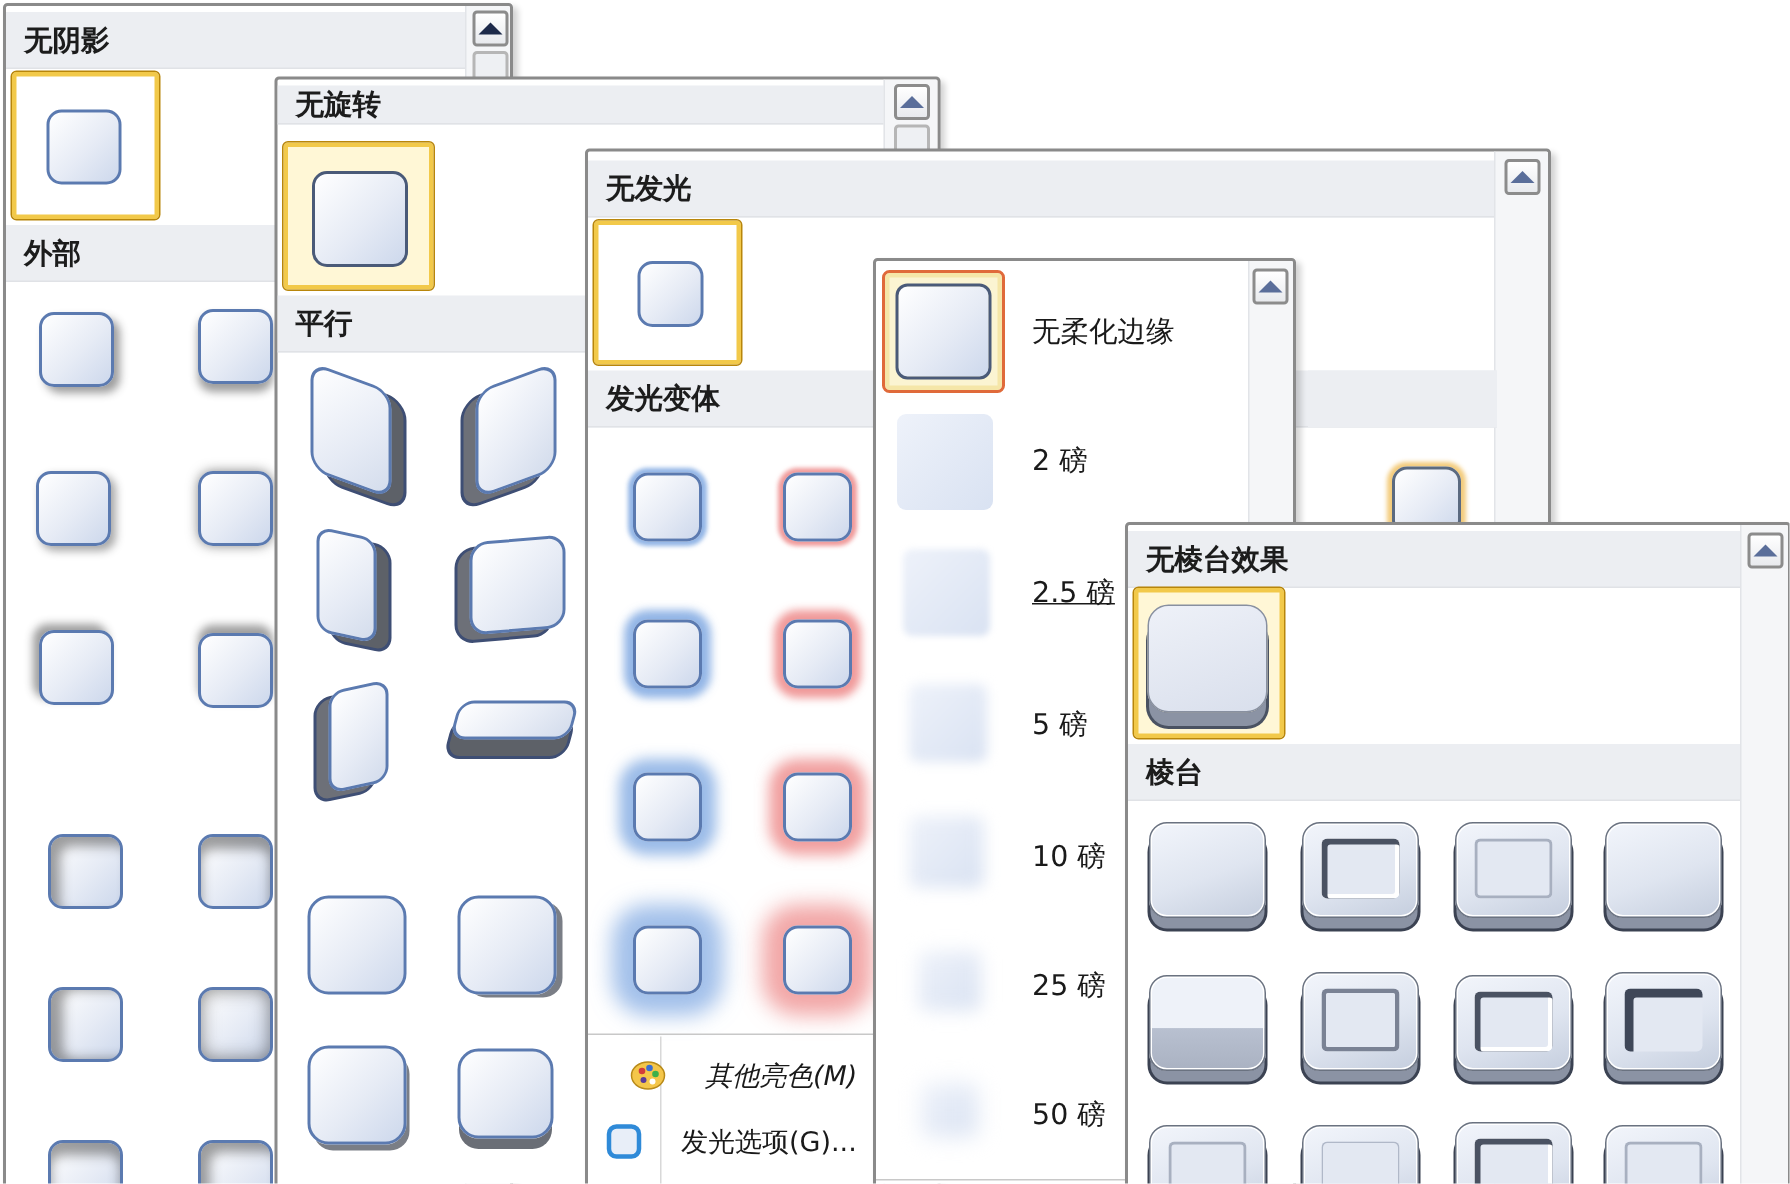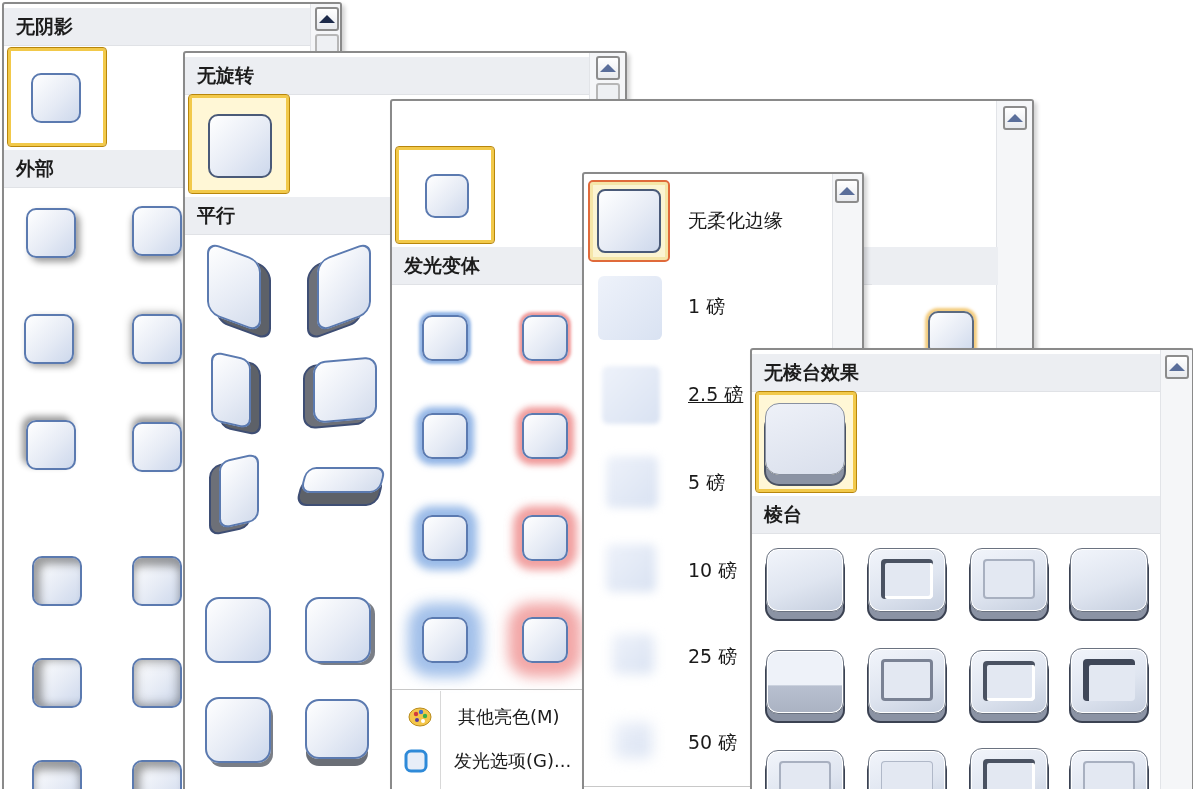--- a/index.html
+++ b/index.html
@@ -127,21 +127,21 @@
 
   <div class="thumb inner-shadow-tl" style="left:28px; top:552px; width:50px; height:50px;"></div>
   <div class="thumb inner-shadow-t" style="left:128px; top:552px; width:50px; height:50px;"></div>
   <div class="thumb inner-shadow-l" style="left:28px; top:654px; width:50px; height:50px;"></div>
   <div class="thumb inner-shadow-c" style="left:128px; top:654px; width:50px; height:50px;"></div>
   <div class="thumb inner-shadow-t" style="left:28px; top:756px; width:50px; height:50px;"></div>
   <div class="thumb inner-shadow-tl" style="left:128px; top:756px; width:50px; height:50px;"></div>
 </div>
 
 <div class="panel" style="left:183px; top:51px; width:444px; height:760px;">
-  <div class="section-header" style="left:0; top:4px; width:406px; height:38px;">无旋转</div>
+  <div class="section-header" style="left:0; top:4px; width:406px; height:26px;">无旋转</div>
   <div class="scrollbar" style="left:404px; top:0; width:36px; height:760px;">
     <div class="scroll-up" style="left:6px; top:3px;">
         <span class="tri"></span>
       </div>
     <div class="scroll-thumb" style="left:6px; top:30px; height:20px;"></div>
   </div>
   <div class="selected-frame" style="left:4px; top:42px; width:100px; height:98px;">
     <div class="thumb" style="left:16px; top:16px; width:64px; height:64px; border-color:#4a5a78;"></div>
   </div>
   <div class="section-header" style="left:0; top:144px; width:406px; height:38px;">平行</div>
@@ -153,20 +153,21 @@
   <div class="thumb rot3d rot-side-l" style="left:34px; top:404px; width:40px; height:68px; transform:skewY(-12deg); border-radius:10px;"></div>
   <div class="thumb rot3d rot-side-b" style="left:118px; top:414px; width:80px; height:26px; transform:skewX(-15deg); border-radius:10px;"></div>
 
   <div class="thumb" style="left:20px; top:544px; width:66px; height:66px; border-radius:14px;"></div>
   <div class="thumb persp-r" style="left:120px; top:544px; width:66px; height:66px; border-radius:14px;"></div>
   <div class="thumb persp-br" style="left:20px; top:644px; width:66px; height:66px; border-radius:14px;"></div>
   <div class="thumb persp-b" style="left:120px; top:646px; width:64px; height:60px; border-radius:14px;"></div>
 </div>
 
 <div class="panel" style="left:390px; top:99px; width:644px; height:720px;">
+  <div class="section-header" style="left:0; top:6px; width:606px; height:38px;">无发光</div>
   <div class="scrollbar" style="left:604px; top:0; width:36px; height:720px;">
     <div class="scroll-up" style="left:6px; top:5px;">
         <span class="tri"></span>
       </div>
   </div>
   <div class="selected-frame plain" style="left:4px; top:46px; width:98px; height:96px;">
     <div class="thumb" style="left:26px; top:24px; width:44px; height:44px;"></div>
   </div>
   <div class="section-header" style="left:0; top:146px; width:606px; height:38px;">发光变体</div>
 
@@ -177,21 +178,21 @@
   <div class="thumb glow-blue-3" style="left:30px; top:414px; width:46px; height:46px;"></div>
   <div class="thumb glow-red-3" style="left:130px; top:414px; width:46px; height:46px;"></div>
   <div class="thumb glow-blue-4" style="left:30px; top:516px; width:46px; height:46px;"></div>
   <div class="thumb glow-red-4" style="left:130px; top:516px; width:46px; height:46px;"></div>
 
   <div style="position:absolute; left:480px; top:146px; width:126px; height:38px; background:#eceef2;"></div>
   <div class="thumb" style="left:536px; top:210px; width:46px; height:46px; border-color:#5b6a80; box-shadow:0 0 3px 3px rgba(240,190,90,0.8);"></div>
 
   <div style="position:absolute; left:0; top:588px; width:200px; height:1px; background:#c8c8c8;"></div>
   <div class="menu-divider" style="left:48px; top:590px; height:100px;"></div>
-  <div class="menu-item" style="left:16px; top:600px; height:32px;">
+  <div class="menu-item" style="left:28px; top:600px; height:32px;font-style:italic;">
     <span class="menu-icon">
       <svg width="24" height="24" viewBox="0 0 24 24">
           <ellipse cx="12" cy="12" rx="11" ry="9" fill="#f4c64a" stroke="#b88a1a" stroke-width="1"></ellipse>
           <circle cx="8" cy="9" r="2.2" fill="#d23b3b"></circle>
           <circle cx="13" cy="7" r="2.2" fill="#3b6fd2"></circle>
           <circle cx="17" cy="11" r="2.2" fill="#3bb04a"></circle>
           <circle cx="9" cy="15" r="2" fill="#5a3b9a"></circle>
           <circle cx="15" cy="16" r="2" fill="#ffffff"></circle>
         </svg>
     </span>
@@ -213,21 +214,21 @@
         <span class="tri"></span>
       </div>
   </div>
 
   <div class="selected-frame orange" style="left:6px; top:8px; width:78px; height:78px;">
     <div class="thumb" style="left:4px; top:4px; width:64px; height:64px; border-color:#4a5a78; border-radius:8px;"></div>
   </div>
   <span class="soft-label" style="left:104px; top:34px;text-align:right;">无柔化边缘</span>
 
   <div class="thumb soft soft-1" style="left:14px; top:102px; width:64px; height:64px;"></div>
-  <span class="soft-label" style="left:104px; top:120px;">1 磅</span>
+  <span class="soft-label" style="left:104px; top:120px;">2 磅</span>
 
   <div class="thumb soft soft-2" style="left:18px; top:192px; width:58px; height:58px;"></div>
   <span class="soft-label" style="left:104px; top:208px;text-decoration:underline;">2.5 磅</span>
 
   <div class="thumb soft soft-3" style="left:22px; top:282px; width:52px; height:52px;"></div>
   <span class="soft-label" style="left:104px; top:296px;">5 磅</span>
 
   <div class="thumb soft soft-4" style="left:22px; top:370px; width:50px; height:48px;"></div>
   <span class="soft-label" style="left:104px; top:384px;">10 磅</span>
 

